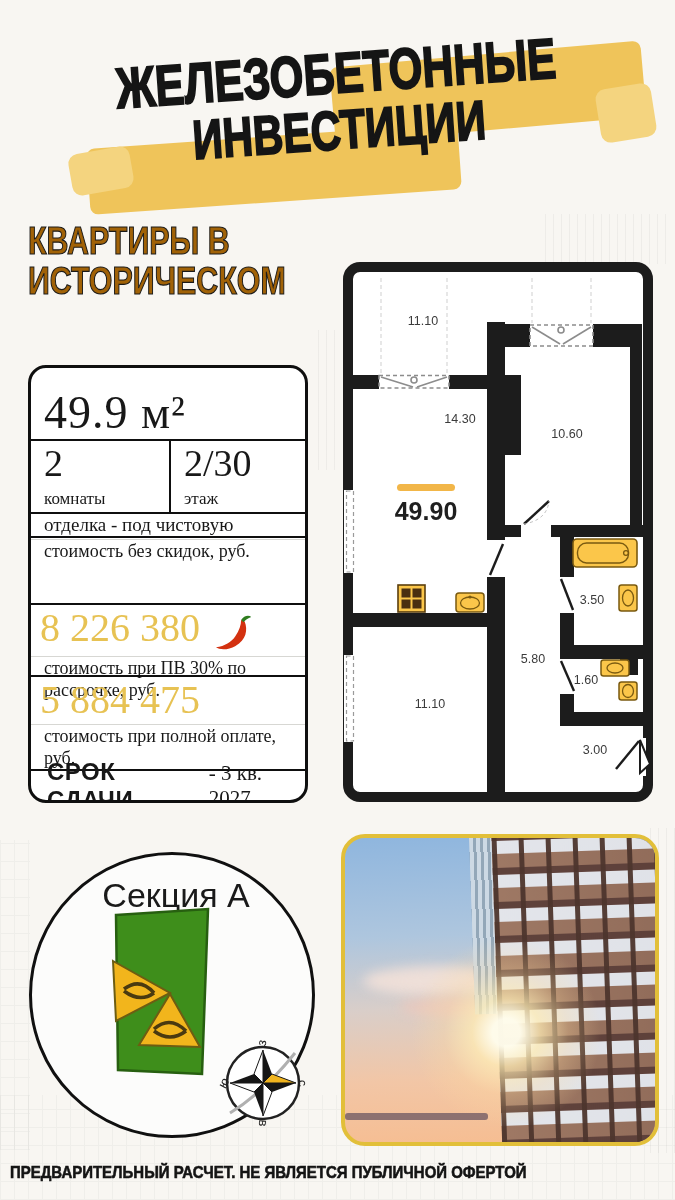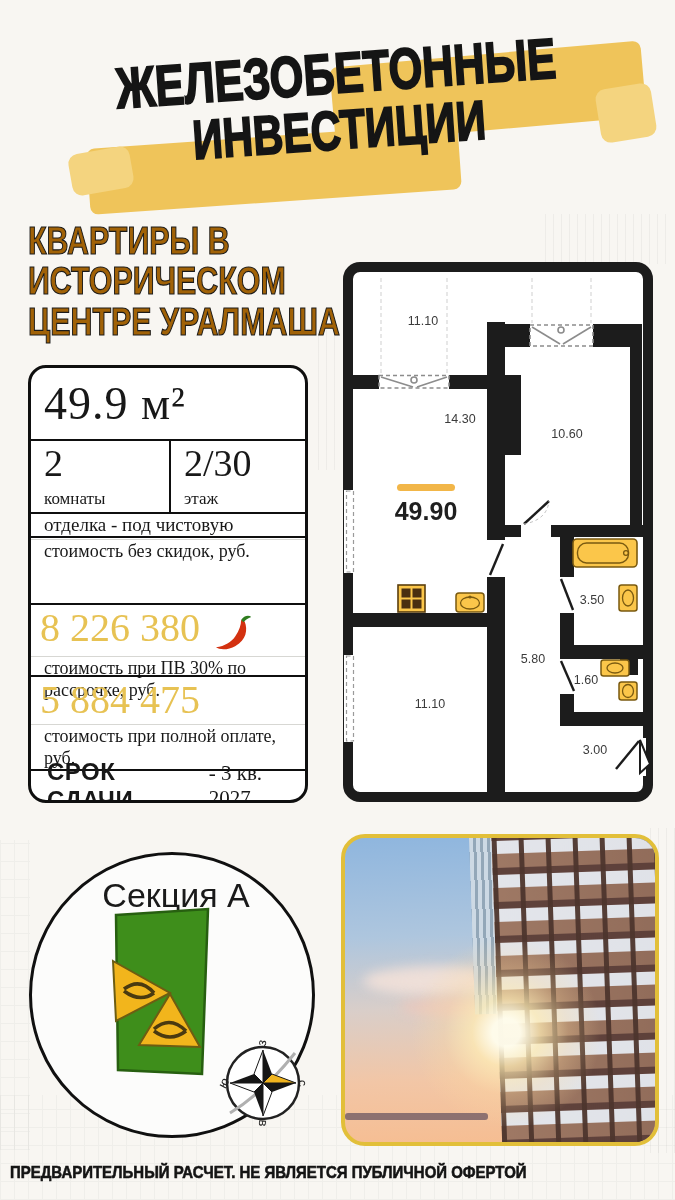--- a/index.html
+++ b/index.html
@@ -23,21 +23,21 @@
   
   .subtitle{position:absolute;left:28px;top:221px;font-size:38px;font-weight:bold;
             line-height:1.06;color:#a16207;-webkit-text-stroke:1.2px #1a1a1a;}
   
   .serif{font-family:"Liberation Serif",serif;}
   .card{position:absolute;left:28px;top:365px;width:280px;height:438px;background:#fff;
         border:3px solid #0f0f0f;border-radius:18px;box-sizing:border-box;
         display:flex;flex-direction:column;overflow:hidden;}
   .row{box-sizing:border-box;border-top:2.5px solid #0f0f0f;position:relative;}
   .row:first-child{border-top:none;}
-  .r-area{height:76px;display:flex;align-items:center;padding-left:13px;}
+  .r-area{height:76px;display:flex;align-items:flex-end;padding-left:13px;}
   .area{font-size:46px;letter-spacing:1px;}
   .r-two{height:78px;display:flex;}
   .cell{flex:0 0 138px;display:flex;flex-direction:column;padding:2px 0 3px 13px;box-sizing:border-box;}
   .cell-r{flex:1;border-left:2.5px solid #0f0f0f;}
   .big{font-size:38px;line-height:1.1;}
   .lbl{font-size:17px;margin-top:auto;}
   .r-fin{height:26px;font-size:19px;display:flex;align-items:center;padding-left:13px;}
   .r-price{height:72px;display:flex;flex-direction:column;}
   .num{font-size:40px;line-height:46px;padding-left:13px;white-space:nowrap;}
   .yellow{color:#e7c253;padding-left:9px;}
@@ -95,21 +95,20 @@
   <div class="hl lite" style="left:70px;top:150px;width:62px;height:42px;transform:rotate(-10deg);border-radius:10px;"></div>
 
   <div class="title-wrap">
     <div class="t-line t1"><span class="cond">ЖЕЛЕЗОБЕТОННЫЕ</span></div>
     <div class="t-line t2"><span class="cond">ИНВЕСТИЦИИ</span></div>
   </div>
 
   <div class="subtitle">
     <div><span class="condL">КВАРТИРЫ В</span></div>
     <div><span class="condL">ИСТОРИЧЕСКОМ</span></div>
-    <div><span class="condL">ЦЕНТРЕ УРАЛМАША</span></div>
   </div>
 
   <div class="card">
     <div class="row r-area">
       <span class="serif area">49.9 м²</span>
     </div>
     <div class="row r-two">
       <div class="cell">
         <div class="big serif">2</div>
         <div class="lbl serif">комнаты</div>

